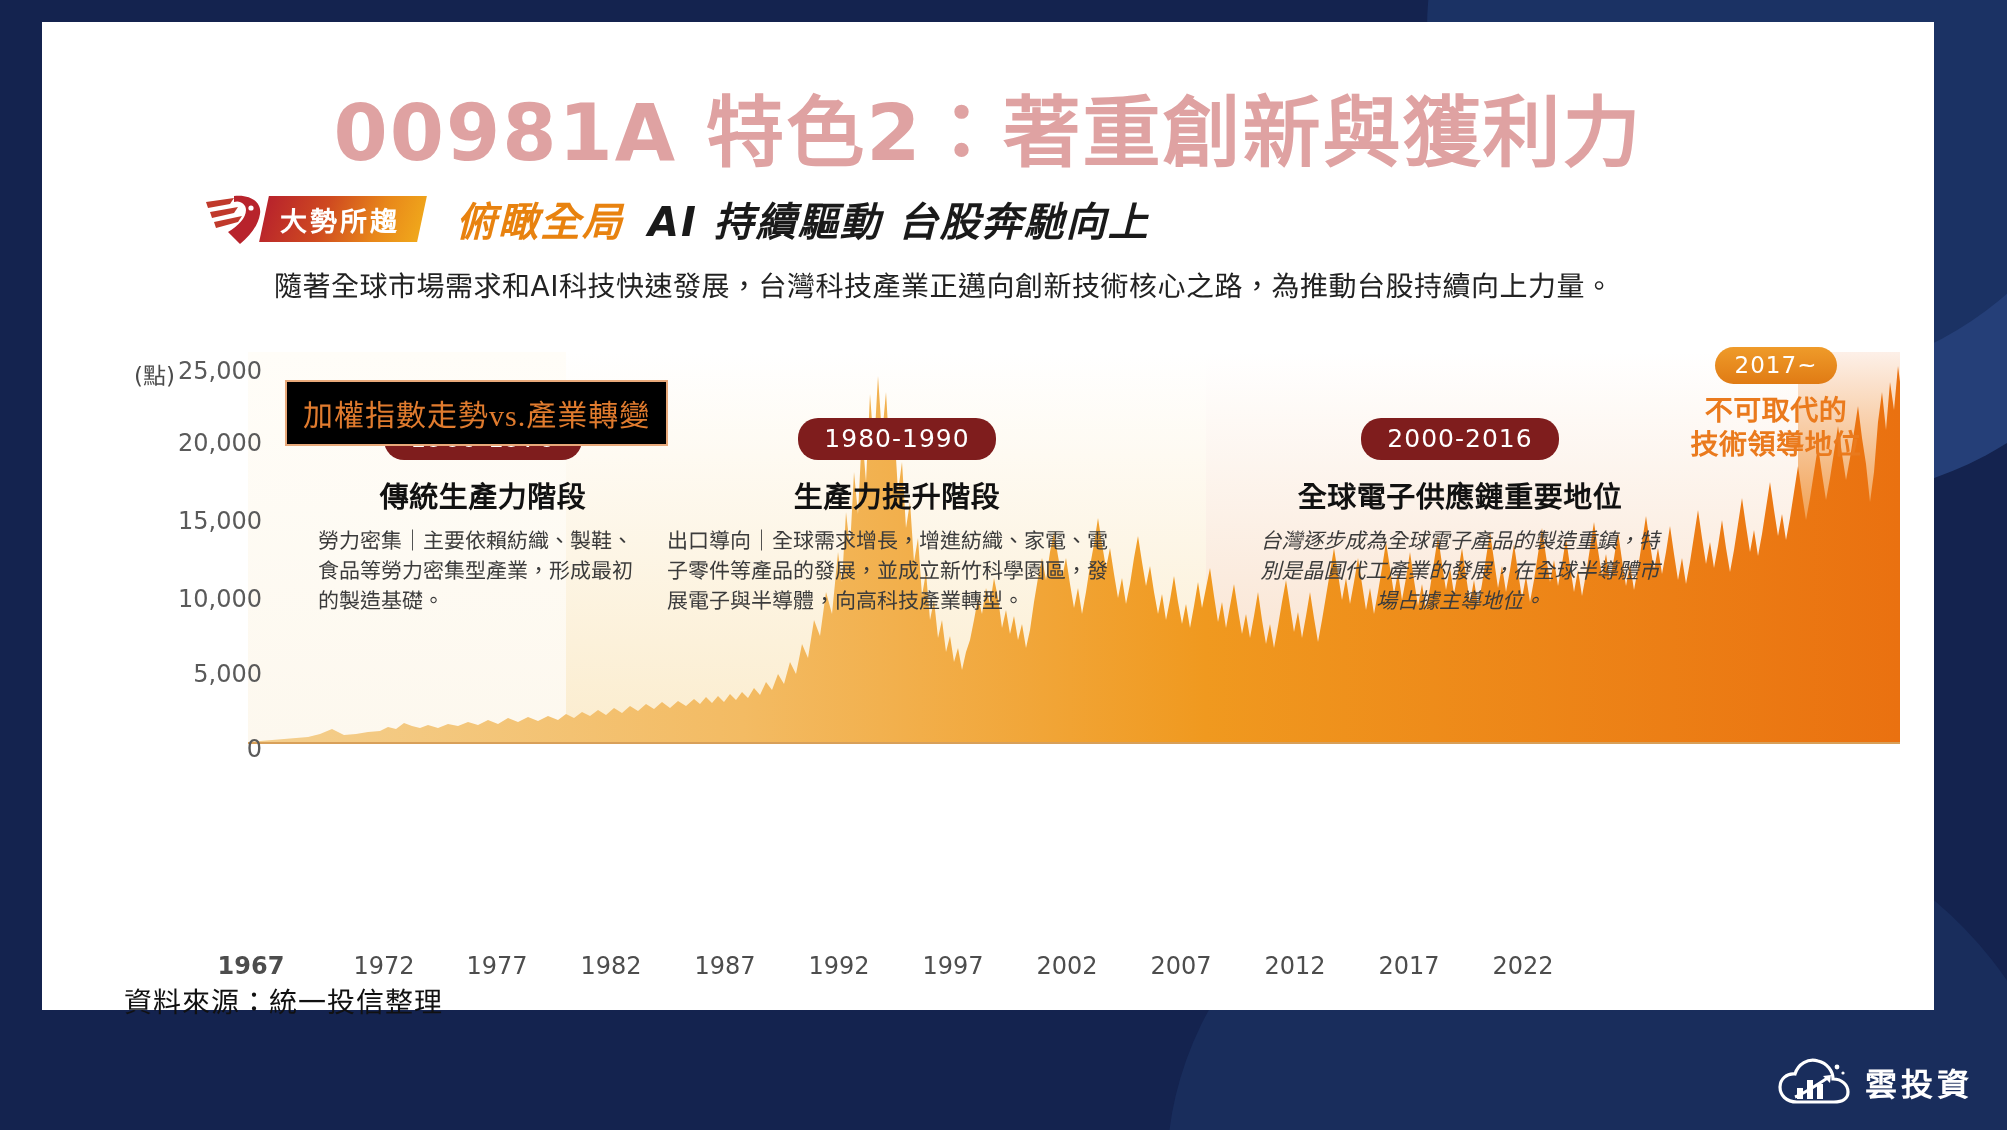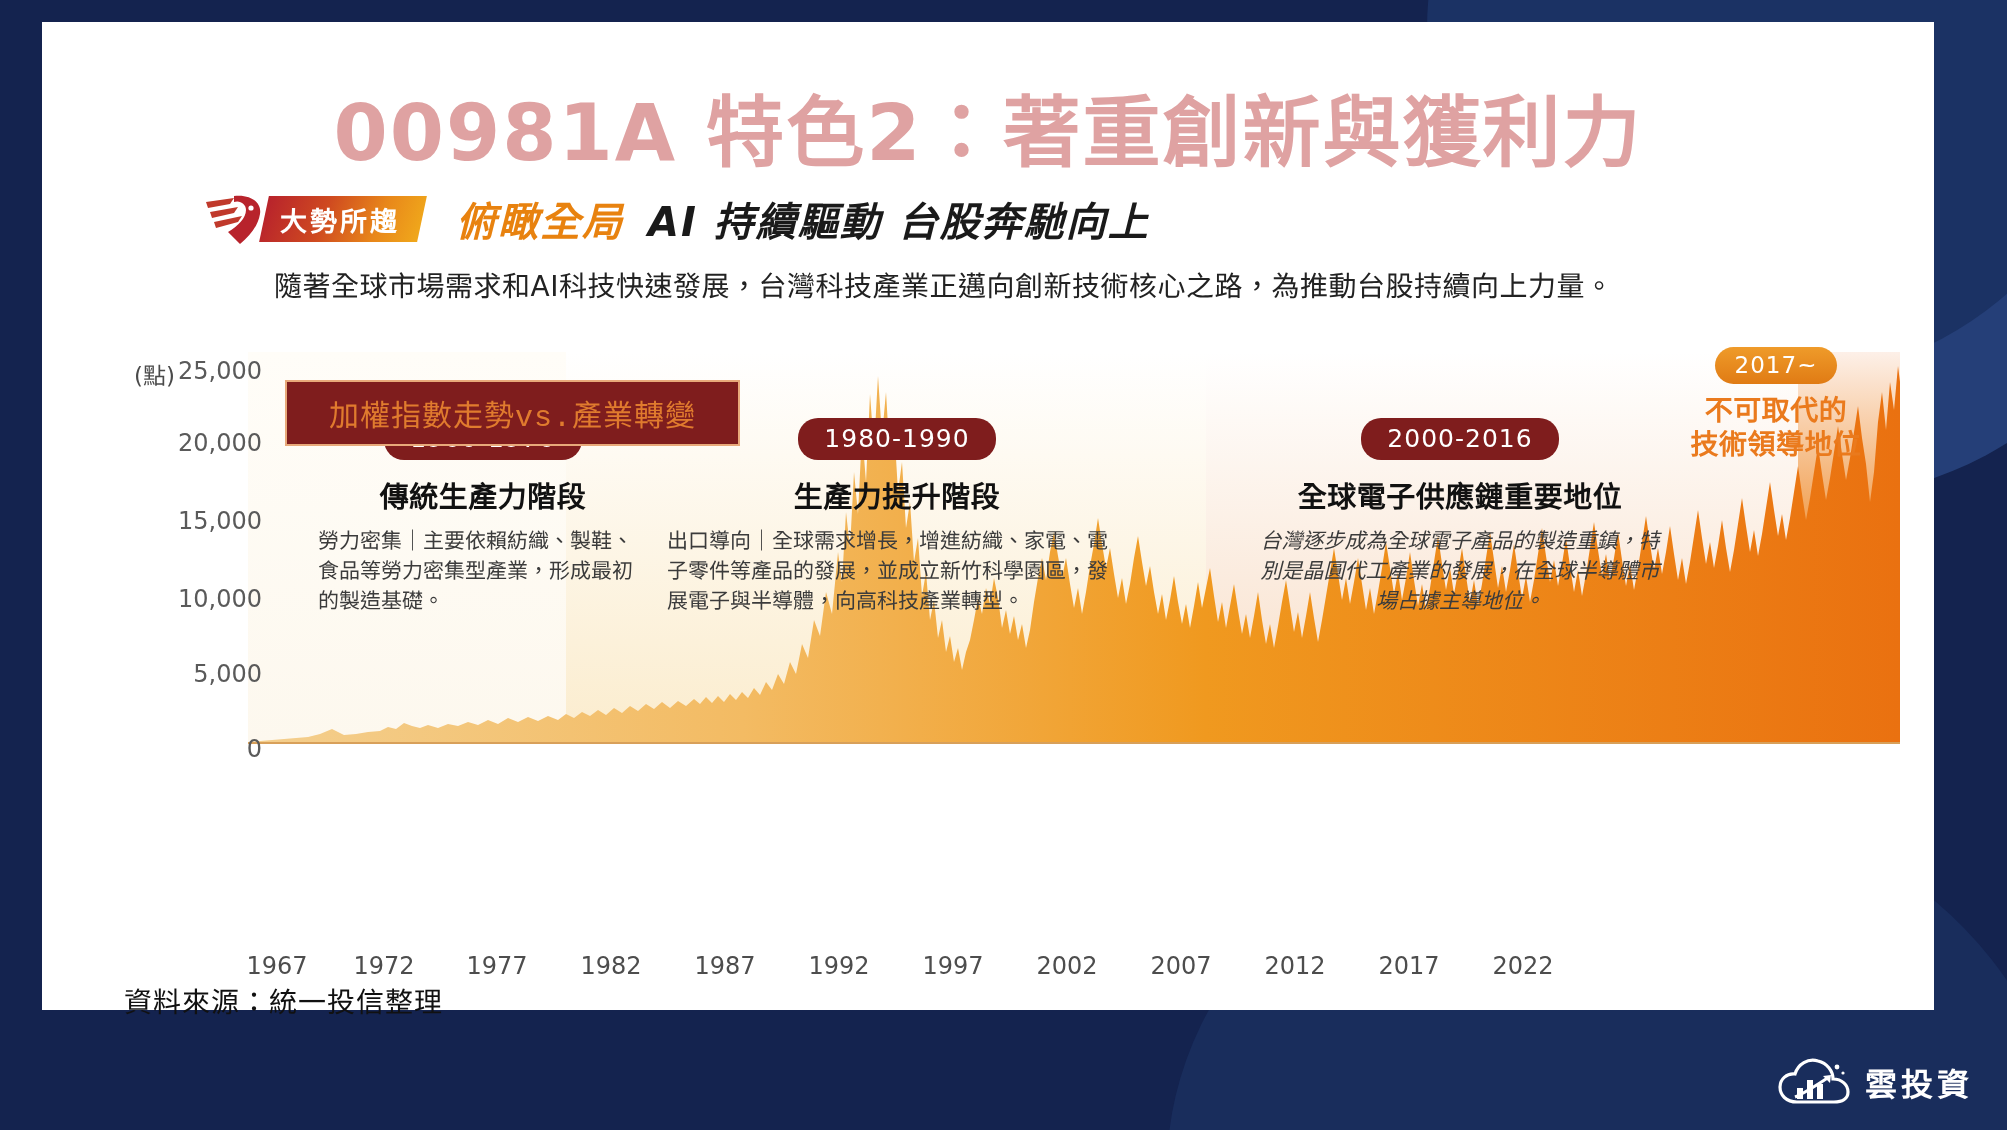--- a/index.html
+++ b/index.html
@@ -55,22 +55,22 @@
 
   
   .subtitle{
     position:absolute;left:232px;top:242px;font-size:28px;color:#222;letter-spacing:.5px;
     font-family:"DejaVu Sans","Liberation Sans",sans-serif;white-space:nowrap;
   }
 
   
   .chart-box-label{
     position:absolute;left:243px;top:358px;border:2px solid #e8a97a;
-    padding:9px 42px;font-size:30px;color:#e07b2e;letter-spacing:1px;background:#7f1d1d;
-    font-family:Liberation Mono, monospace;z-index:6;
+    padding:9px 16px;font-size:30px;color:#e07b2e;letter-spacing:1px;background:#000000;
+    font-family:Liberation Serif, serif;z-index:6;
   }
 
   
   .chart{position:absolute;left:206px;top:330px;width:1652px;height:392px;}
   .plot{position:absolute;left:0;top:0;width:100%;height:100%;}
   .yaxis{position:absolute;left:100px;top:325px;width:120px;height:400px;}
   .ytick{position:absolute;right:0;font-size:24px;color:#5a5a5a;white-space:nowrap;
          font-family:"DejaVu Sans","Liberation Sans",sans-serif;}
   .yunit{position:absolute;font-size:23px;color:#4a4a4a;white-space:nowrap;
          font-family:"DejaVu Sans","Liberation Sans",sans-serif;}
@@ -230,21 +230,21 @@
     <span class="yunit" style="left:-8px;top:10px;">(點)</span>
     <span class="ytick" style="top:10px;">25,000</span>
     <span class="ytick" style="top:82px;">20,000</span>
     <span class="ytick" style="top:160px;">15,000</span>
     <span class="ytick" style="top:238px;">10,000</span>
     <span class="ytick" style="top:313px;">5,000</span>
     <span class="ytick" style="top:388px;">0</span>
   </div>
 
   <div class="xaxis">
-    <span class="xtick" style="left:29px;">1967</span>
+    <span class="xtick" style="left:3px;font-weight:bold;">1967</span>
     <span class="xtick" style="left:136px;">1972</span>
     <span class="xtick" style="left:249px;">1977</span>
     <span class="xtick" style="left:363px;">1982</span>
     <span class="xtick" style="left:477px;">1987</span>
     <span class="xtick" style="left:591px;">1992</span>
     <span class="xtick" style="left:705px;">1997</span>
     <span class="xtick" style="left:819px;">2002</span>
     <span class="xtick" style="left:933px;">2007</span>
     <span class="xtick" style="left:1047px;">2012</span>
     <span class="xtick" style="left:1161px;">2017</span>

